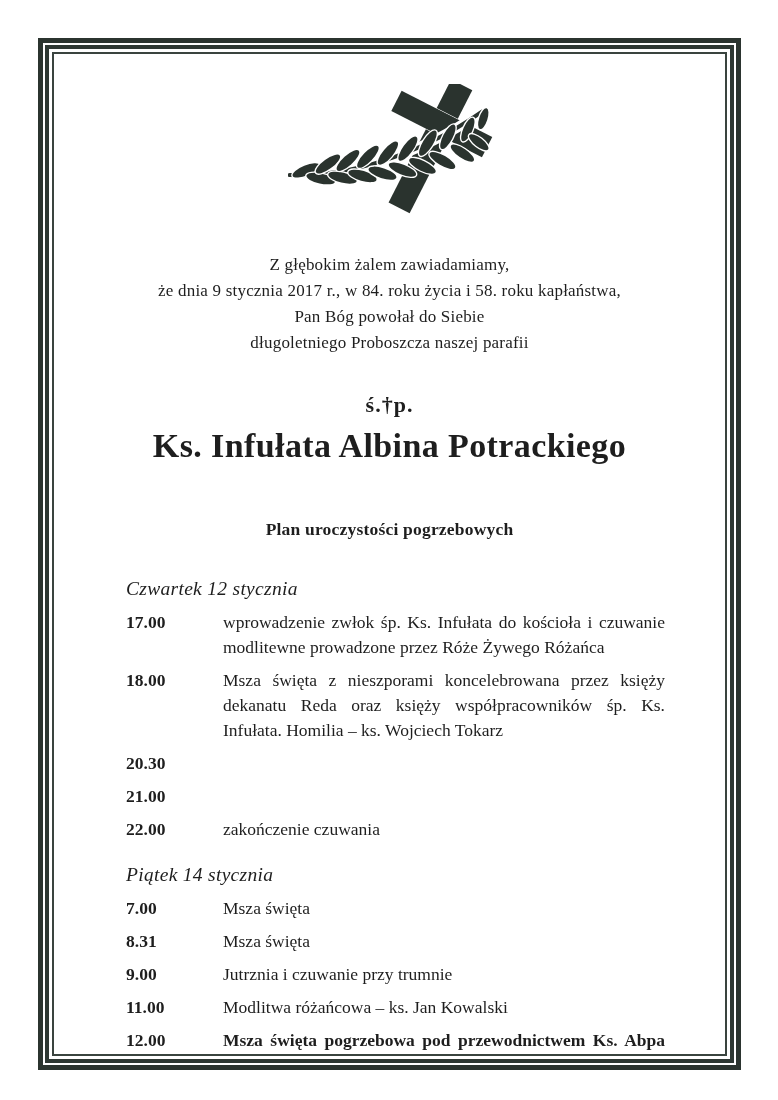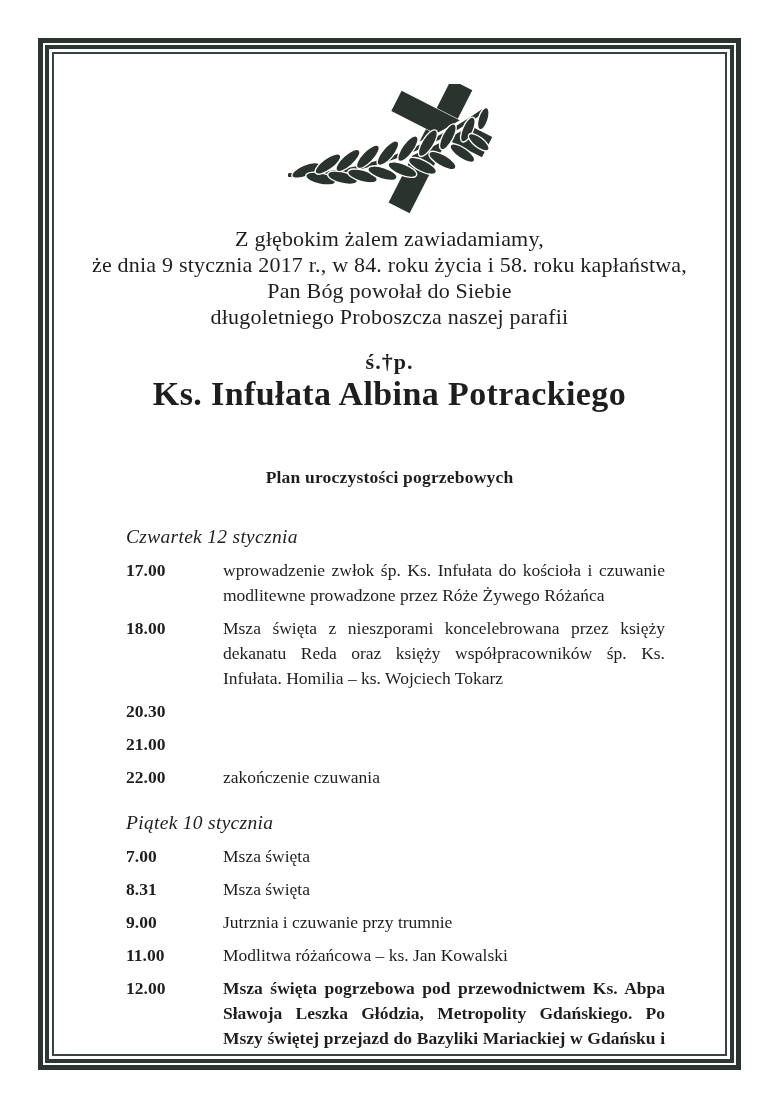--- a/index.html
+++ b/index.html
@@ -51,34 +51,35 @@
   .emblem-wrap {
     margin-top: 30px;
     text-align: center;
   }
   .emblem-wrap svg {
     width: 218px;
     height: 132px;
     margin-left: 14px;
   }
   .intro {
-    margin-top: 6px;
-    text-align: center;
-    font-size: 22px;
+    margin-top: 32px;
+    text-align: center;
+    font-size: 17px;
     line-height: 26px;
     letter-spacing: 0.2px;
   }
   .sp-line {
-    margin-top: 19px;
+    margin-top: 36px;
     text-align: center;
     font-size: 22px;
     font-weight: bold;
     letter-spacing: 1px;
   }
   .deceased-name {
+    margin-top: 9px;
     text-align: center;
     font-size: 34px;
     font-weight: bold;
     letter-spacing: 0.4px;
   }
   .plan-title {
     margin-top: 54px;
     text-align: center;
     font-size: 17.5px;
     font-weight: bold;
@@ -192,21 +193,21 @@
             <div class="event-row">
               <span class="event-time">21.00</span>
             </div>
             <div class="event-row">
               <span class="event-time">22.00</span>
               <span class="event-desc">zakończenie czuwania</span>
             </div>
           </div>
 
           <div class="day-block">
-            <div class="day-header">Piątek 10 stycznia</div>
+            <div class="day-header">Piątek 14 stycznia</div>
 
             <div class="event-row">
               <span class="event-time">7.00</span>
               <span class="event-desc">Msza święta</span>
             </div>
             <div class="event-row">
               <span class="event-time">8.31</span>
               <span class="event-desc">Msza święta</span>
             </div>
             <div class="event-row">

